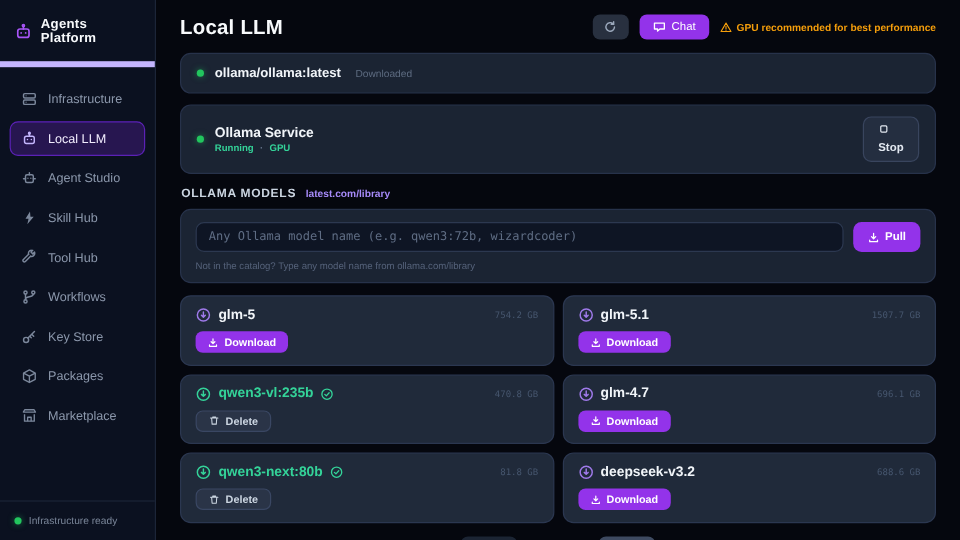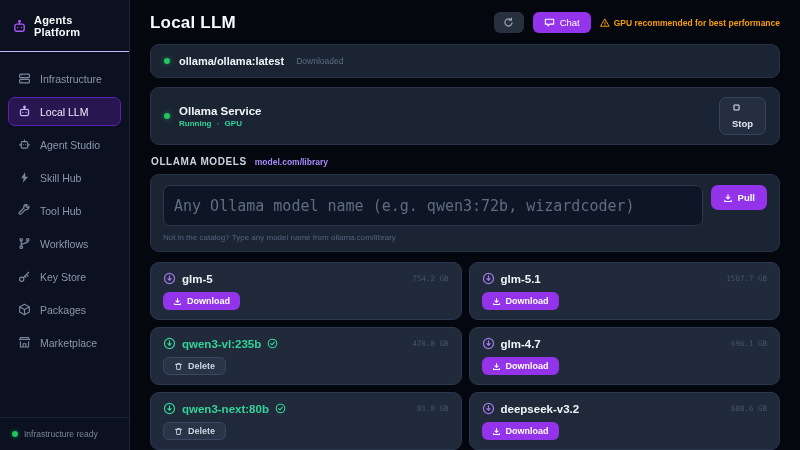--- a/index.html
+++ b/index.html
@@ -13,21 +13,21 @@
   .app { display:flex; width:800px; height:450px; }
 
   
   .sidebar {
     width:130px; min-width:130px; height:100%;
     background:#0b1120; border-right:1px solid #1c2538;
     display:flex; flex-direction:column;
   }
   .brand {
     display:flex; align-items:center; gap:7px;
-    padding:14px 12px 13px; border-bottom:1px solid #c4b5fd;
+    padding:14px 12px 13px; border-bottom:5px solid #c4b5fd;
   }
   .brand .icon { color:#a855f7; }
   .brand-label { font-size:11px; font-weight:800; color:#f8fafc; letter-spacing:.2px; }
   .nav { flex:1; padding:12px 8px; }
   .nav-item {
     display:flex; align-items:center; gap:9px;
     padding:7px 9px; margin-bottom:4px; border-radius:7px;
     border:1px solid transparent;
     color:#8b97ab; font-size:10.5px; font-weight:400; cursor:pointer;
   }
@@ -81,22 +81,22 @@
     flex-direction:column;
   }
 
   .section-head { display:flex; align-items:baseline; gap:8px; margin:2px 1px 7px; }
   .section-title { font-size:10px; font-weight:800; color:#cbd5e1; letter-spacing:.6px; }
   .section-link { font-size:8.5px; font-weight:700; color:#a78bfa; text-decoration:none; cursor:pointer; }
 
   .search-panel { padding:10px 12px 9px; margin-bottom:10px; }
   .search-row { display:flex; gap:8px; }
   .search-input {
-    flex:1; height:41px; background:#0e1524; border:1px solid #2c3850; border-radius:7px;
-    color:#cbd5e1; font-family:"DejaVu Sans Mono", monospace; font-size:15px; padding:0 10px; outline:none;
+    flex:1; height:25px; background:#0e1524; border:1px solid #2c3850; border-radius:7px;
+    color:#cbd5e1; font-family:"DejaVu Sans Mono", monospace; font-size:10px; padding:0 10px; outline:none;
   }
   .search-input::placeholder { color:#5f6d84; }
   .pull-btn {
     height:25px; border:none; border-radius:7px; background:#9333ea; color:#fff;
     font-size:9.5px; font-weight:700; padding:0 12px; display:flex; align-items:center; gap:5px; cursor:pointer;
     font-family:"Liberation Sans", sans-serif;
   }
   .hint { font-size:8px; color:#55627a; margin-top:7px; }
 
   .model-grid { display:grid; grid-template-columns:1fr 1fr; gap:7px; margin-bottom:11px; }
@@ -311,21 +311,21 @@
           <svg width="9" height="9" viewBox="0 0 16 16" fill="none" stroke="currentColor" stroke-width="1.8">
             <rect x="3.5" y="3.5" width="9" height="9" rx="1.5"></rect>
           </svg>
         </span>
         <span>Stop</span>
       </button>
     </div>
 
     <div class="section-head">
       <span class="section-title">OLLAMA MODELS</span>
-      <a class="section-link">model.com/library</a>
+      <a class="section-link">latest.com/library</a>
     </div>
 
     <div class="card search-panel">
       <div class="search-row">
         <input class="search-input" placeholder="Any Ollama model name (e.g. qwen3:72b, wizardcoder)" style="">
         <button class="pull-btn">
           <span class="icon">
             <svg width="10" height="10" viewBox="0 0 16 16" fill="none" stroke="currentColor" stroke-width="1.7" stroke-linecap="round" stroke-linejoin="round">
               <path d="M8 2.5v6.5M5.2 6.7 8 9.5l2.8-2.8M2.8 11.5v2h10.4v-2"></path>
             </svg>

